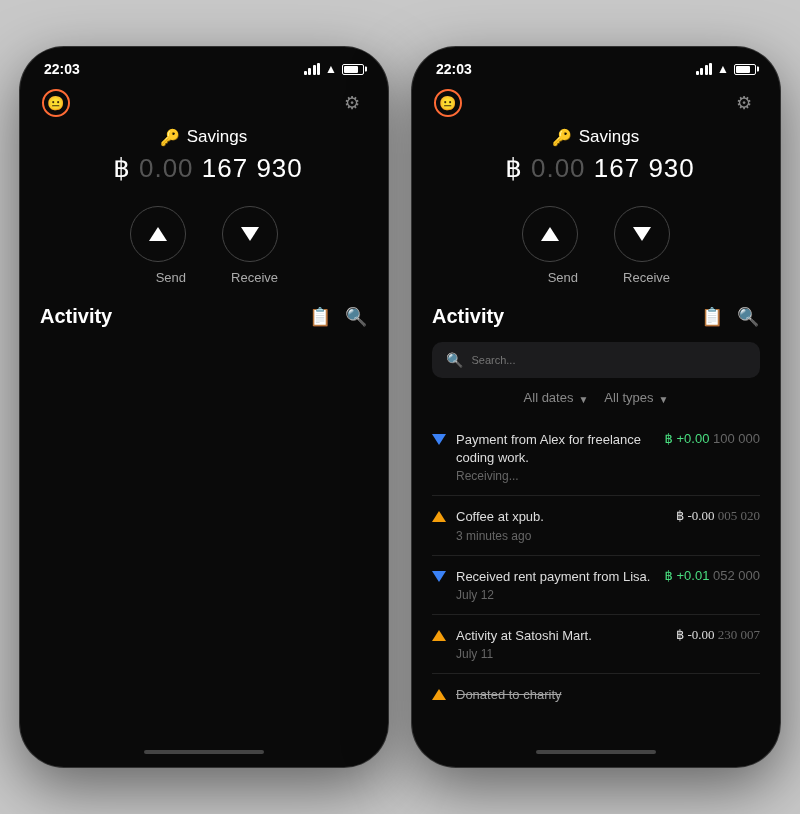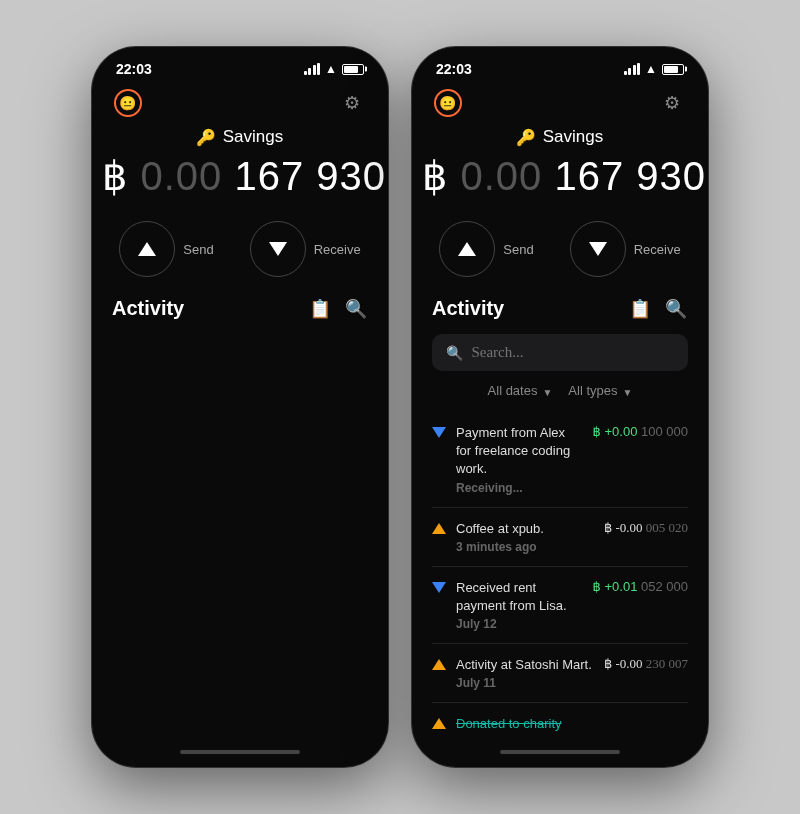--- a/index.html
+++ b/index.html
@@ -10,21 +10,21 @@
       align-items: center;
       min-height: 100vh;
       font-family: -apple-system, BlinkMacSystemFont, 'SF Pro Display', 'Helvetica Neue', sans-serif;
     }
     .screen-container {
       display: flex;
       gap: 24px;
       padding: 30px;
     }
     .phone {
-      width: 296px;
+      width: 368px;
       height: 720px;
       background: #0a0a0a;
       border-radius: 44px;
       overflow: hidden;
       position: relative;
       box-shadow: 0 0 0 1px #333, 0 20px 60px rgba(0,0,0,0.5);
     }
     .phone-inner {
       width: 100%;
       height: 100%;
@@ -130,37 +130,37 @@
     }
     .key-icon {
       font-size: 16px;
       color: #888;
     }
     
     .balance {
       text-align: center;
       margin-top: 6px;
       color: #fff;
-      font-size: 40px;
+      font-size: 26px;
       font-weight: 300;
       letter-spacing: 1px;
       padding-left: 8px;
     }
     .balance .dim { color: #555; }
     
     .action-row {
       display: flex;
       justify-content: center;
       gap: 36px;
       margin-top: 22px;
     }
     .action-btn {
       display: flex;
-      flex-direction: row;
-      align-items: center;
+      flex-direction: column;
+      align-items: flex-end;
       gap: 8px;
       cursor: pointer;
     }
     .action-circle {
       width: 56px;
       height: 56px;
       border-radius: 50%;
       border: 1.5px solid #444;
       display: flex;
       align-items: center;
@@ -225,23 +225,22 @@
       display: flex;
       align-items: center;
       gap: 8px;
       margin-bottom: 12px;
     }
     .search-bar input {
       background: transparent;
       border: none;
       outline: none;
       color: #84cc16;
-      font-size: 15px;
+      font-size: 11px;
       width: 100%;
-      font-family: Liberation Serif, serif;
     }
     
     .filter-row {
       display: flex;
       justify-content: center;
       gap: 16px;
       margin-bottom: 14px;
     }
     .filter-btn {
       display: flex;
@@ -291,21 +290,20 @@
     }
     .tx-desc {
       color: #ddd;
       font-size: 13px;
       line-height: 1.4;
     }
     .tx-sub {
       color: #666;
       font-size: 12px;
       margin-top: 2px;
-      font-weight: bold;
     }
     .tx-amount {
       font-size: 13px;
       font-weight: 500;
       white-space: nowrap;
     }
     .tx-amount.positive { color: #4ade80; }
     .tx-amount.negative { color: #ddd; font-family: Liberation Serif, serif; }
     .tx-amount .dim { color: #666; }
     
@@ -533,21 +531,21 @@
             <div class="tx-amount negative">
               <span>฿ -0.00</span><span class="dim"> 230 007</span>
             </div>
           </div>
 
           <div class="tx-item" style="border-bottom: none;">
             <div class="tx-icon">
               <div class="tx-arrow-up"></div>
             </div>
             <div class="tx-info">
-              <div class="tx-desc" style="text-decoration: line-through; color:#14b8a6;">Donated to charity</div>
+              <div class="tx-desc" style="text-decoration: line-through; color:#a3a3a3;">Donated to charity</div>
             </div>
             <div class="tx-amount negative">
             </div>
           </div>
 
         </div>
       </div>
 
       <div class="home-indicator">
         <div class="home-bar"></div>

